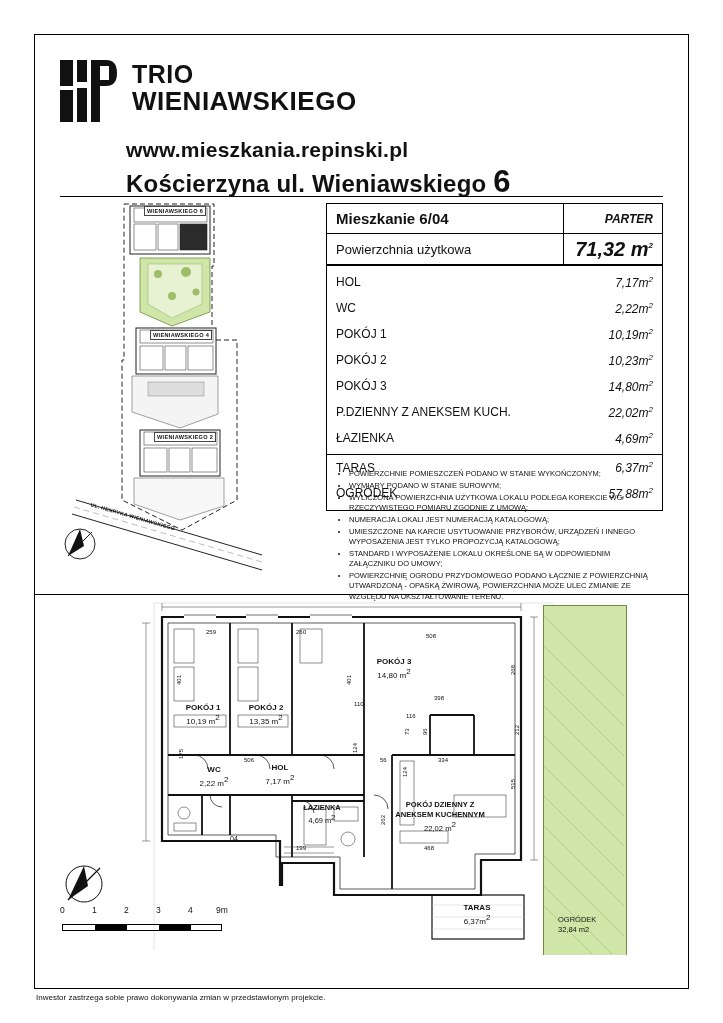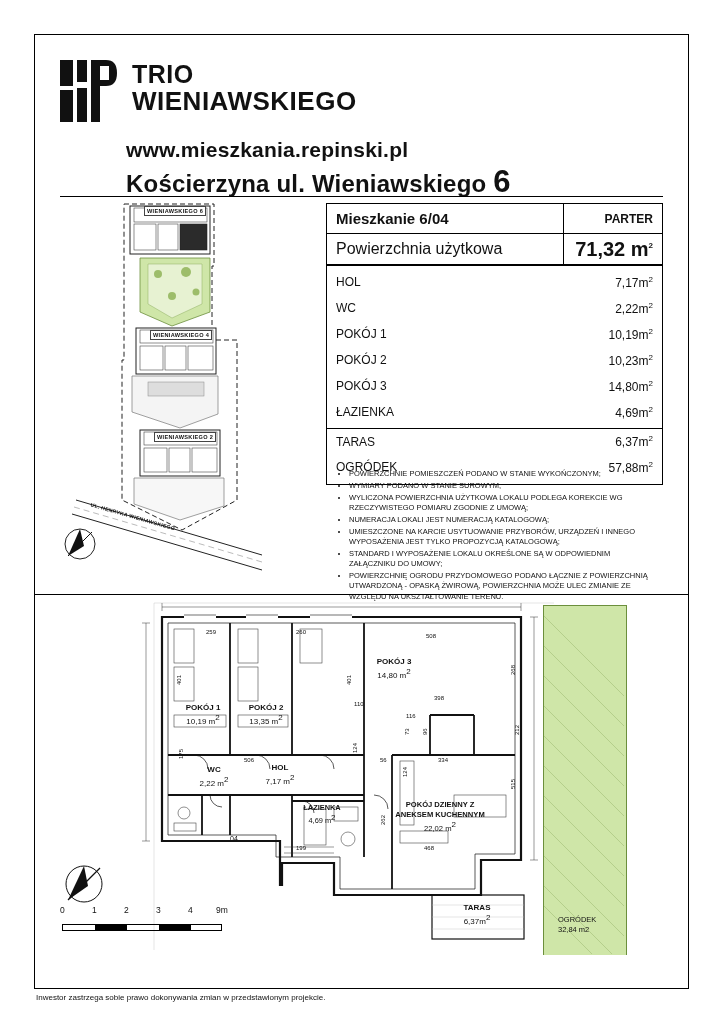--- a/index.html
+++ b/index.html
@@ -16,26 +16,26 @@
 
   .site{position:absolute;left:126px;top:138px;font-size:21px;font-weight:bold;letter-spacing:.2px;}
   .addr{position:absolute;left:126px;top:164px;font-size:24px;font-weight:bold;letter-spacing:.2px;}
   .addr .big{font-size:31px;}
   .hr1{position:absolute;left:60px;top:196px;width:603px;height:1px;background:#000;}
 
   
   .tbl{position:absolute;left:326px;top:203px;width:337px;border:1px solid #000;box-sizing:border-box;}
   .tbl .row{display:flex;align-items:center;height:26px;font-size:12px;padding:0 9px;box-sizing:border-box;}
   .tbl .row .nm{flex:1;}
-  .tbl .row .vl{text-align:right;white-space:nowrap;}
+  .tbl .row .vl{text-align:right;white-space:nowrap;font-style:italic;}
   .tbl .head{height:30px;border-bottom:1px solid #000;}
   .tbl .head .nm{font-size:15px;font-weight:bold;}
   .tbl .head .vl{font-size:12px;font-weight:bold;}
   .tbl .head2{height:32px;border-bottom:2px solid #000;}
-  .tbl .head2 .nm{font-size:16px;}
+  .tbl .head2 .nm{font-size:13px;}
   .tbl .head2 .vl{font-size:20px;font-weight:bold;}
   .sep-col{position:absolute;left:236px;top:0;width:1px;height:62px;background:#000;}
   .tbl .sub{border-top:1px solid #000;}
   sup{font-size:8px;vertical-align:super;}
 
   
   .notes{position:absolute;left:326px;top:457px;width:340px;font-size:7.5px;line-height:1.38;}
   .notes ul{margin:12px;padding-left:11px;}
   .notes li{margin-bottom:1.5px;}
 
@@ -120,20 +120,24 @@
       <div class="nm">POKÓJ 1</div>
       <div class="vl"><span>10,19m</span><sup>2</sup></div>
     </div>
     <div class="row">
       <div class="nm">POKÓJ 2</div>
       <div class="vl"><span>10,23m</span><sup>2</sup></div>
     </div>
     <div class="row">
       <div class="nm">POKÓJ 3</div>
       <div class="vl"><span>14,80m</span><sup>2</sup></div>
+    </div>
+    <div class="row">
+      <div class="nm">P.DZIENNY Z ANEKSEM KUCH.</div>
+      <div class="vl"><span>22,02m</span><sup>2</sup></div>
     </div>
     <div class="row" style="margin-bottom:3px;">
       <div class="nm">ŁAZIENKA</div>
       <div class="vl"><span>4,69m</span><sup>2</sup></div>
     </div>
 
     <div class="row sub" style="margin-top:3px;">
       <div class="nm">TARAS</div>
       <div class="vl"><span>6,37m</span><sup>2</sup></div>
     </div>

